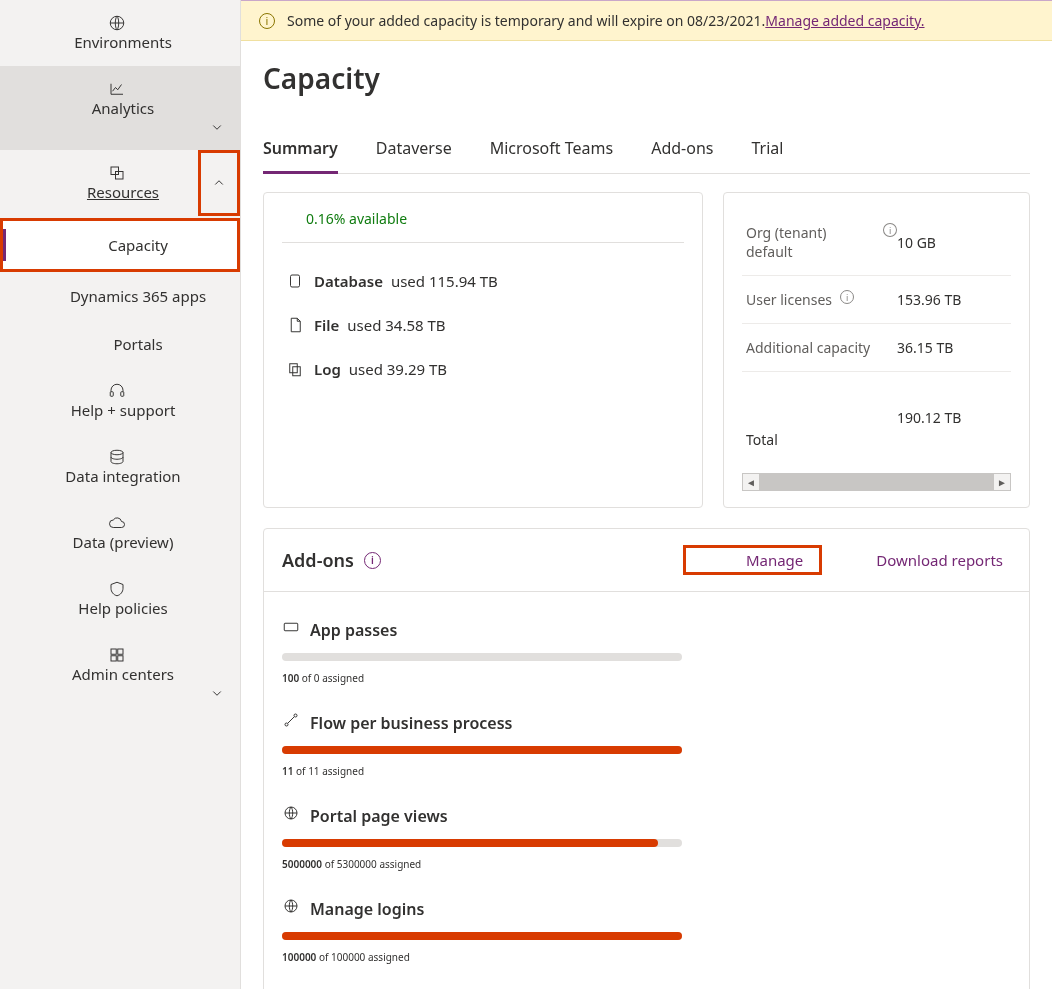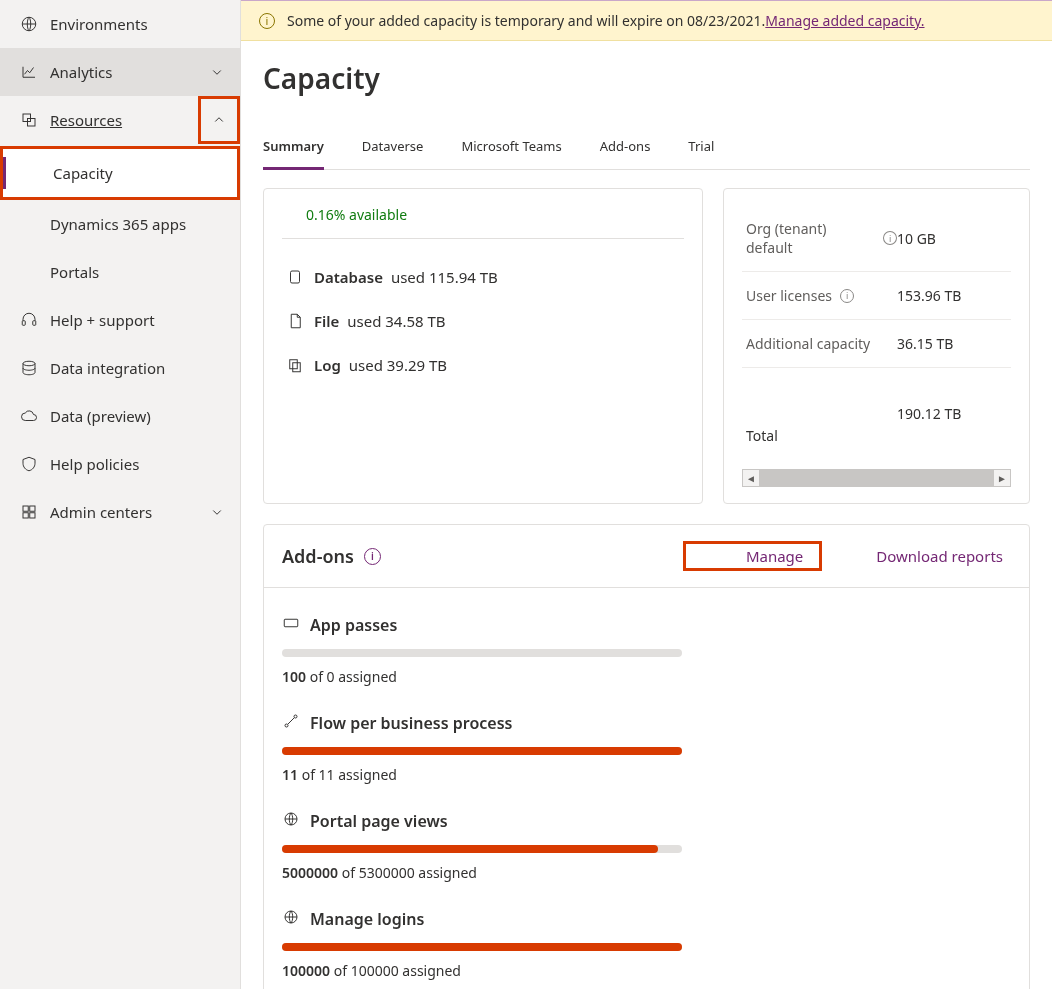--- a/index.html
+++ b/index.html
@@ -1,21 +1,21 @@
 <!DOCTYPE html>
 <html><head>
 <meta charset="utf-8">
 <style>
   * { box-sizing: border-box; margin: 0; padding: 0; }
   body { font-family: "Segoe UI", -apple-system, system-ui, sans-serif; font-size: 14px; color: #323130; background: #f5f5f5; width: 1052px; height: 989px; overflow: hidden; }
   .app { display: flex; height: 100%; }
 
   
   .sidebar { width: 240px; background: #f3f2f1; flex-shrink: 0; }
-  .nav-item { display: flex; align-items: center; padding: 14px 14px 14px 20px; font-size: 15px; color: #323130; cursor: pointer; position: relative; }
+  .nav-item { display: flex; align-items: center; padding: 14px 14px 14px 20px; font-size: 15px; color: #323130; cursor: pointer; position: relative; flex-direction: column; }
   .nav-item .icon-slot { width: 30px; display: inline-flex; align-items: center; }
   .nav-item .chev-slot { margin-left: auto; width: 18px; display: inline-flex; align-items: center; justify-content: center; }
   .nav-item.level2 { padding-left: 50px; }
   .nav-item.active-selected { background: #ffffff; }
   .nav-item.active-selected::before { content: ""; position: absolute; left: 0; top: 8px; bottom: 8px; width: 3px; background: #742774; }
   .nav-item.analytics { background: #e1dfdd; }
   .red-chevron-box { position:absolute; right:0; top:0; width:42px; height:100%; border:3px solid #d83b01; box-sizing:border-box; display:flex; align-items:center; justify-content:center; }
 
   
   .resources-row { position: relative; text-decoration: underline; } 
@@ -28,59 +28,59 @@
   .main { flex: 1; background: #fff; display:flex; flex-direction:column; overflow:hidden; border-left:1px solid #e1dfdd;}
   .purple-strip { height: 6px; background: #e6cce6; border-bottom:1px solid #c9a7c9; }
   .info-banner { background: #fff4ce; border-bottom: 1px solid #f0e0a0; padding: 10px 18px; display:flex; align-items:center; font-size:14px; color:#323130; }
   .info-banner .info-ic { width:16px; height:16px; border:1px solid #8a7500; border-radius:50%; display:inline-flex; align-items:center; justify-content:center; margin-right:12px; font-size:11px; color:#8a7500; }
   .info-banner a { color: #742774; text-decoration: underline; }
 
   .content-pad { padding: 18px 22px 0 22px; }
   h1.page-title { font-size: 28px; font-weight: 600; margin-bottom: 34px; }
 
   .tabs { display:flex; gap: 38px; border-bottom: 1px solid #e1dfdd; margin-bottom: 18px; }
-  .tab { font-size: 13px; padding: 6px 0 14px 0; cursor:pointer; color:#323130; position:relative; }
+  .tab { font-size: 16px; padding: 6px 0 14px 0; cursor:pointer; color:#323130; position:relative; }
   .tab.active { font-weight:600; }
   .tab.active::after { content:""; position:absolute; left:0; right:0; bottom:-1px; height:3px; background:#742774; }
 
   .cards-row { display:flex; gap: 20px; margin-bottom: 20px; }
   .card { border:1px solid #e1dfdd; border-radius:4px; background:#fff; padding: 16px 18px; }
   .card.left { width: 440px; }
   .card.right { flex:1; }
 
   .avail-text { color: #107c10; font-size:14px; margin-left: 24px; margin-bottom:14px; }
   .divider-h { border-top:1px solid #e1dfdd; margin: 6px 0 18px 0; }
   .usage-row { display:flex; align-items:center; gap:10px; padding:10px 0 14px 4px; font-size:15px; }
   .usage-row .ur-icon { width:18px; display:inline-flex;}
   .usage-row b { font-weight:600; margin-right:4px; }
 
   .right-grid .row { display:flex; align-items:center; padding:14px 4px; border-bottom:1px solid #edebe9; font-size:14px; }
   .right-grid .row:last-child { border-bottom:none; }
-  .right-grid .row .label { flex:1; color:#605e5c; display:flex; align-items:center; gap:8px;}
+  .right-grid .row .label { flex:1; color:#605e5c; display:flex; gap:8px;}
   .right-grid .row .value { width:110px; }
   .info-circle { width:14px; height:14px; border:1px solid #8a8886; border-radius:50%; display:inline-flex; align-items:center; justify-content:center; font-size:9px; color:#8a8886;}
   .scroll-stub { display:flex; align-items:center; margin-top:10px; }
   .scroll-arrow { width:18px; height:18px; border:1px solid #c8c6c4; display:flex; align-items:center; justify-content:center; font-size:10px; color:#605e5c; background:#f3f2f1;}
   .scroll-track { flex:1; height:18px; background:#c8c6c4; border:1px solid #c8c6c4;}
 
   
   .addons-card { border:1px solid #e1dfdd; border-radius:4px; background:#fff; }
   .addons-header { display:flex; align-items:center; padding: 16px 18px; border-bottom:1px solid #e1dfdd;}
   .addons-header h2 { font-size:18px; font-weight:600; display:inline-flex; align-items:center; gap:10px;}
   .addons-header .info-circle { border-color:#742774; color:#742774; width:17px; height:17px; font-size:10px;}
   .addons-header .spacer { flex:1; }
   .addons-header .link-btn { color:#742774; font-size:15px; cursor:pointer; padding:4px 8px;margin-left:44px; }
   .manage-redbox { border:3px solid #d83b01; padding: 2px 8px; margin-right:2px;}
 
   .addons-body { padding: 10px 18px 18px 18px; }
   .addon { padding: 16px 0 10px 0; }
-  .addon-title-row { display:flex; gap:10px; font-size:16px; font-weight:600; margin-bottom:12px;}
+  .addon-title-row { display:flex; align-items:center; gap:10px; font-size:16px; font-weight:600; margin-bottom:12px;}
   .bar-track { width:400px; height:8px; border-radius:4px; background:#e1dfdd; position:relative; margin-bottom:10px;}
   .bar-fill { position:absolute; left:0; top:0; bottom:0; border-radius:4px; background:#d83b01; }
-  .addon-caption { font-size:14px; color:#323130; }
+  .addon-caption { font-size:10px; color:#323130; }
   .addon-caption b { font-weight:600; }
 </style>
 </head>
 <body>
 
 <div class="app">
 
   <div class="sidebar">
     <div class="nav-item">
       <span class="icon-slot">

